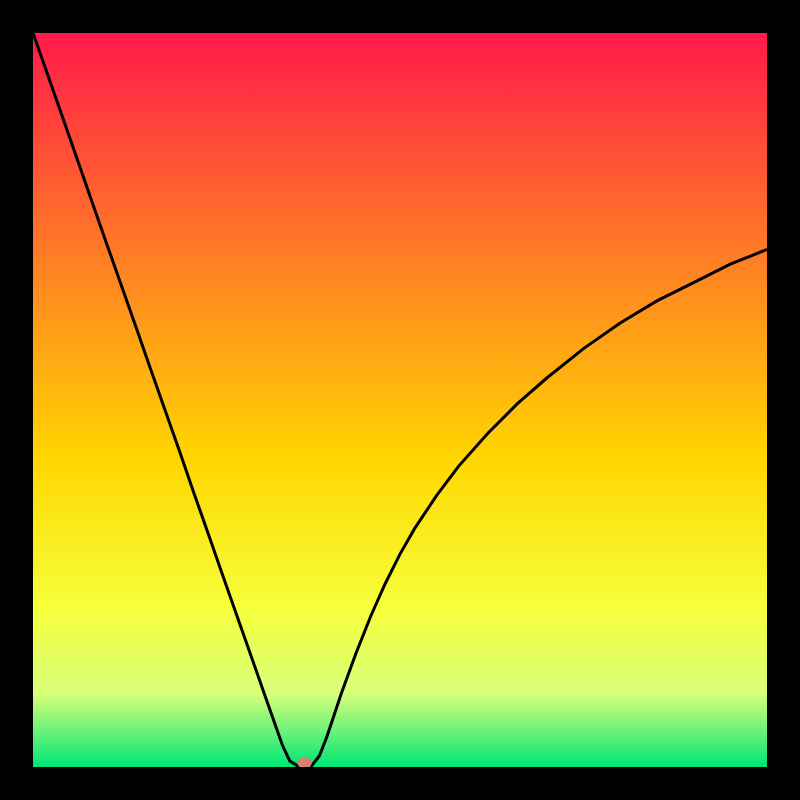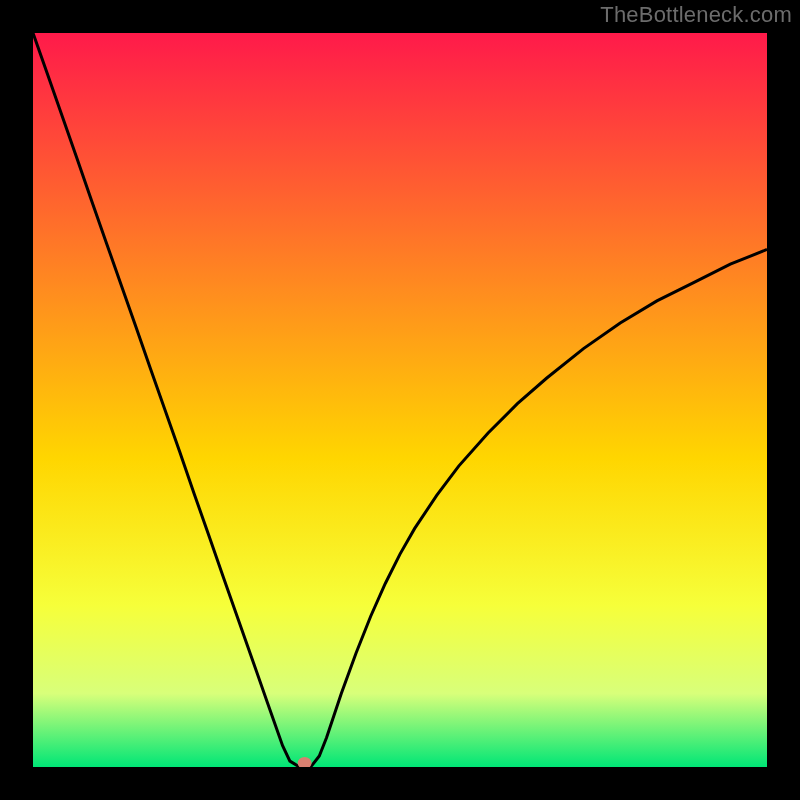--- a/index.html
+++ b/index.html
@@ -42,21 +42,20 @@
     stroke-width: 3;
   }
   .marker {
     stroke: none;
   }
 </style>
 </head>
 <body>
 
 <div class="outer">
-  <div class="attribution">TheBottleneck.com</div>
 
   <svg class="plot" viewBox="0 0 734 734" preserveAspectRatio="none">
     <defs>
       <linearGradient id="bg-grad" x1="0" y1="0" x2="0" y2="1">
         <stop id="g0" offset="0%" stop-color="#ff1a4a"></stop>
         <stop id="g1" offset="35%" stop-color="#ff8c1f"></stop>
         <stop id="g2" offset="58%" stop-color="#ffd600"></stop>
         <stop id="g3" offset="78%" stop-color="#f6ff3a"></stop>
         <stop id="g4" offset="90%" stop-color="#d8ff7a"></stop>
         <stop id="g5" offset="100%" stop-color="#00e676"></stop>

